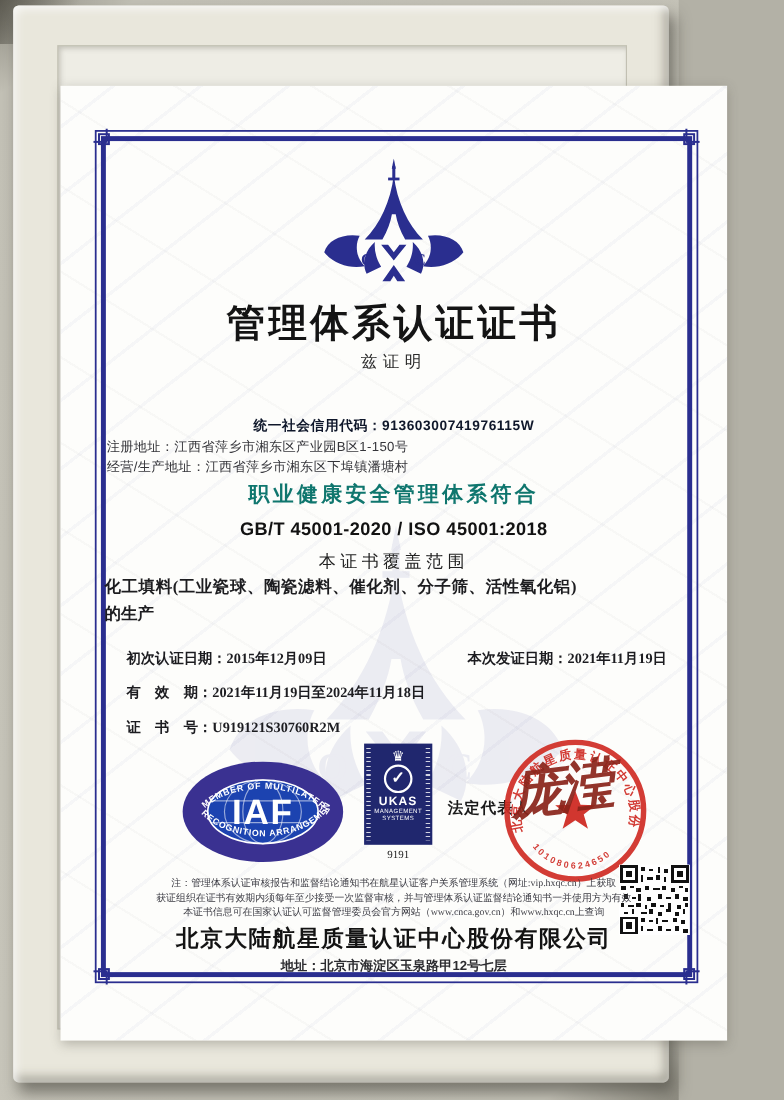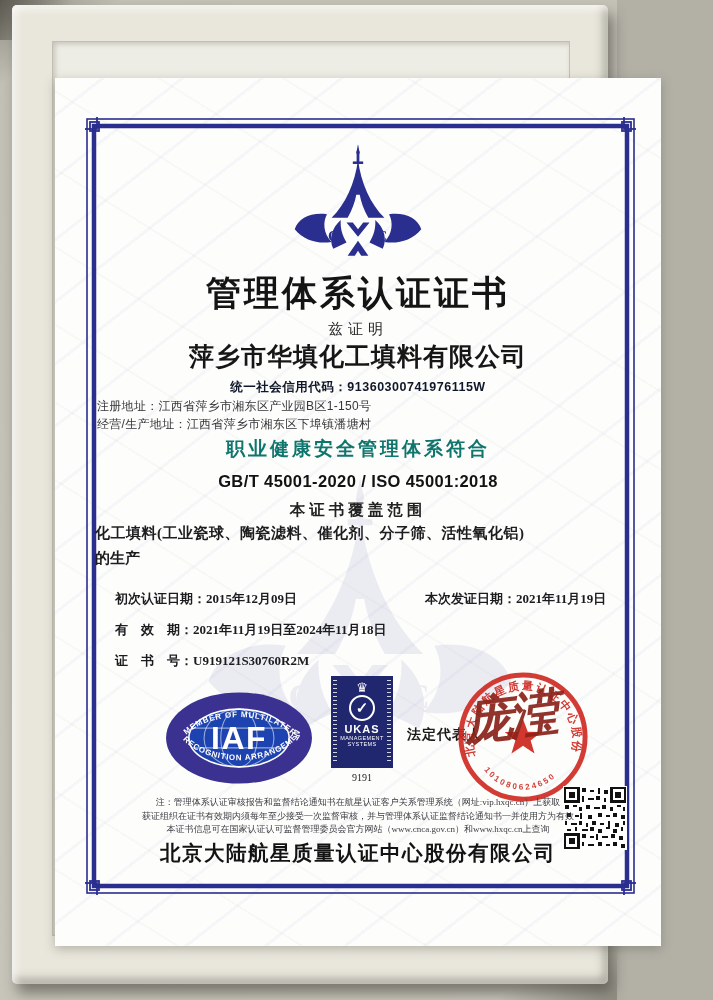--- a/index.html
+++ b/index.html
@@ -46,21 +46,21 @@
   .credit { position:absolute; left:0; right:0; top:301px; text-align:center;
     font-size:12.5px; font-weight:bold; color:#0f172a; letter-spacing:.5px; }
   .addr { position:absolute; left:42px; font-size:12px; font-weight:500; color:#35353a; letter-spacing:.3px; }
   .addr1 { top:320px; } .addr2 { top:338px; }
 
   .system { position:absolute; left:0; right:0; top:358px; text-align:center;
     font-family:"Liberation Serif", serif; font-size:19px; font-weight:600; letter-spacing:3px; color:#0f766e; }
   .standard { position:absolute; left:0; right:0; top:394px; text-align:center;
     font-size:16.5px; font-weight:bold; color:#121212; letter-spacing:.4px; }
   .scope-head { position:absolute; left:0; right:0; top:422px; text-align:center;
-    font-family:"Liberation Serif", serif; font-size:15.5px; font-weight:700; letter-spacing:4px; color:#222; }
+    font-family:"Liberation Serif", serif; font-size:15.5px; font-weight:400; letter-spacing:4px; color:#222; }
   .scope1 { position:absolute; left:40px; width:530px; top:446px;
     font-family:"Liberation Serif", serif; font-size:15px; font-weight:600; color:#1d1d20; letter-spacing:.5px; }
   .scope2 { position:absolute; left:40px; top:471px;
     font-family:"Liberation Serif", serif; font-size:15px; font-weight:600; color:#1d1d20; }
 
   .dates { position:absolute; left:60px; right:50px; top:512px;
     font-family:"Liberation Serif", serif; font-size:13px; font-weight:600; color:#1c1c20; }
   .dates .row { display:flex; margin-bottom:13px; }
   .dates .left { flex:0 0 310px; }
 
@@ -148,21 +148,20 @@
       </svg>
 
     <div class="logo">
       <svg>
           <use href="#hxqc-logo" width="138" height="120"></use>
         </svg>
     </div>
 
     <div class="title">管理体系认证证书</div>
     <div class="certify">兹证明</div>
-    <div class="company">萍乡市华填化工填料有限公司</div>
     <div class="credit">
       <span>统一社会信用代码：</span><span>91360300741976115W</span>
     </div>
     <div class="addr addr1">注册地址：江西省萍乡市湘东区产业园B区1-150号</div>
     <div class="addr addr2">经营/生产地址：江西省萍乡市湘东区下埠镇潘塘村</div>
 
     <div class="system">职业健康安全管理体系符合</div>
     <div class="standard">GB/T 45001-2020 / ISO 45001:2018</div>
     <div class="scope-head">本证书覆盖范围</div>
     <div class="scope1">化工填料(工业瓷球、陶瓷滤料、催化剂、分子筛、活性氧化铝)</div>
@@ -308,15 +307,16 @@
       </g>
     </svg>
 
     <div class="fineprint">
       <div>注：管理体系认证审核报告和监督结论通知书在航星认证客户关系管理系统（网址:vip.hxqc.cn）上获取</div>
       <div>获证组织在证书有效期内须每年至少接受一次监督审核，并与管理体系认证监督结论通知书一并使用方为有效</div>
       <div>本证书信息可在国家认证认可监督管理委员会官方网站（www.cnca.gov.cn）和www.hxqc.cn上查询</div>
     </div>
 
     <div class="issuer">北京大陆航星质量认证中心股份有限公司</div>
+    <div class="issuer-addr">地址：北京市海淀区玉泉路甲12号七层</div>
 
   </div>
 </div>
 
 </body></html>

